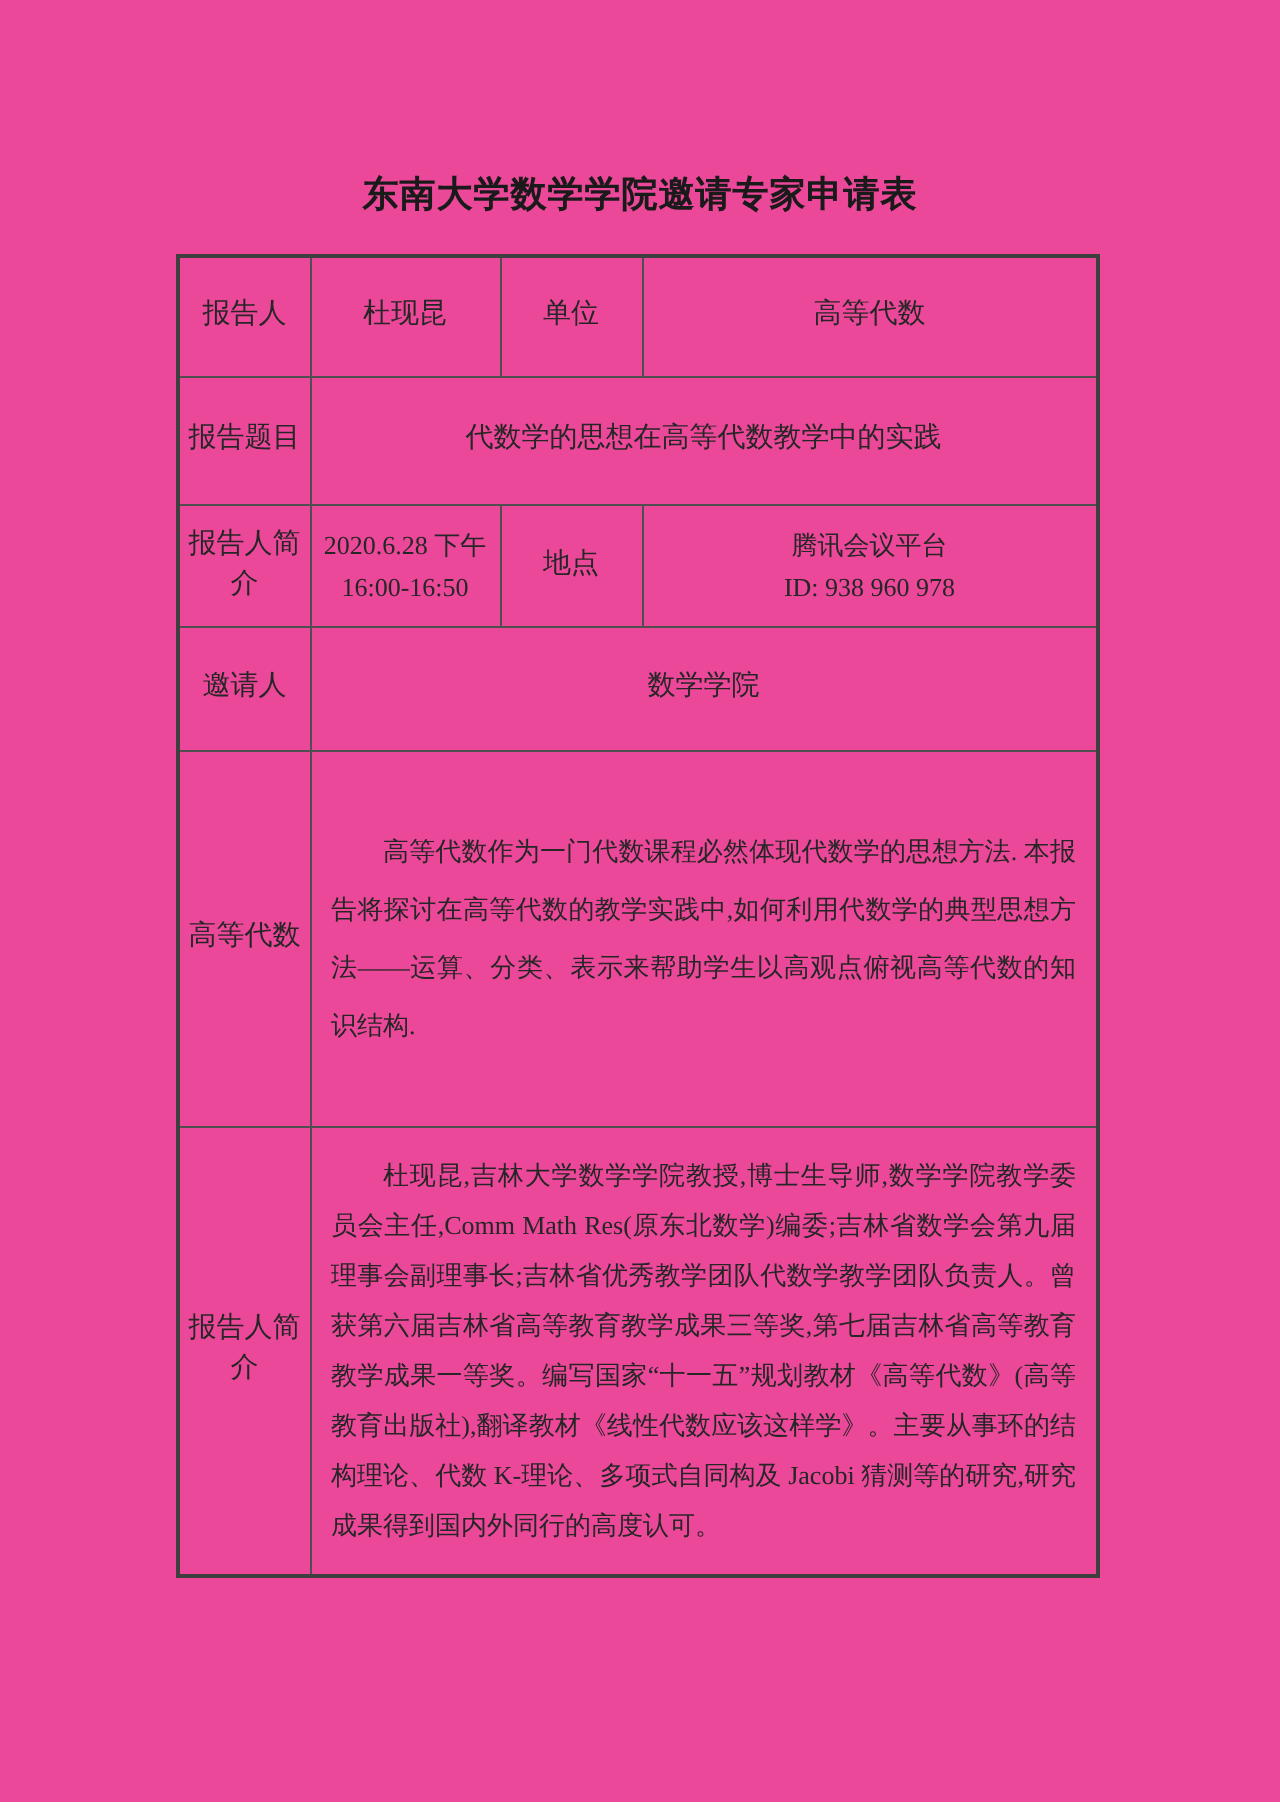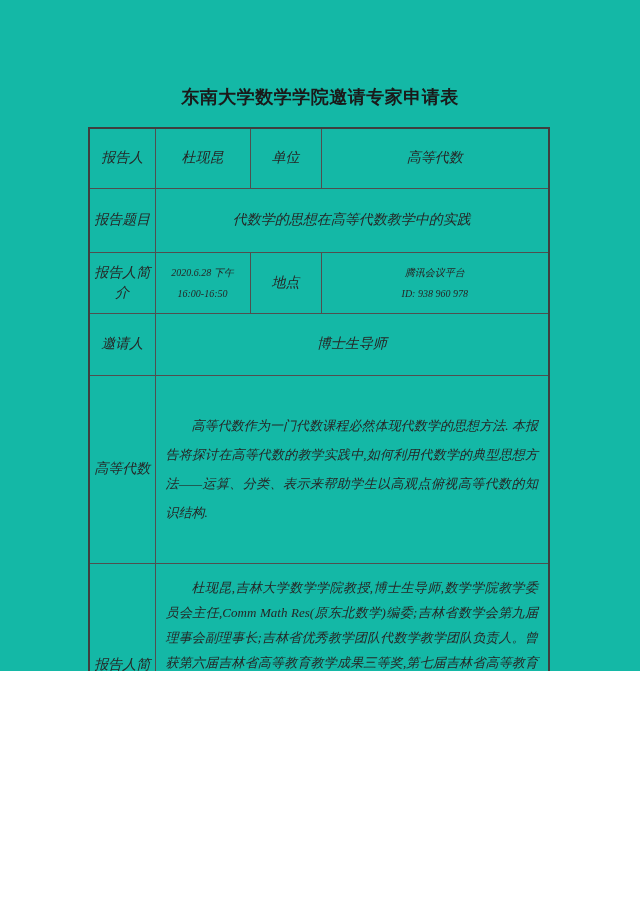--- a/index.html
+++ b/index.html
@@ -3,22 +3,22 @@
 <meta charset="utf-8">
 <style>
   html, body {
     margin: 0;
     padding: 0;
     background: #ffffff;
   }
   .page {
     position: relative;
     width: 640px;
-    height: 671px;
-    background: #14b8a6;
+    height: 901px;
+    background: #ec4899;
     overflow: hidden;
     font-family: "Liberation Serif", serif;
     color: #262626;
   }
   .doc-title {
     margin: 0;
     padding-top: 87px;
     text-align: center;
     font-family: "Liberation Sans", sans-serif;
     font-weight: bold;
@@ -36,41 +36,40 @@
   }
   td {
     border: 1px solid #4f4f4f;
     vertical-align: middle;
     text-align: center;
     font-size: 14px;
     line-height: 20px;
     padding: 2px 3px;
     color: #262626;
     overflow: hidden;
-    font-style: italic;
   }
   td.lbl {
     text-align: center;
   }
   td.just {
     text-align: justify;
     padding: 6px 10px;
     margin-left: 16px;
   }
   .para {
     font-size: 13px;
     text-indent: 2em;
     margin: 0;
     text-align: justify;
   }
   .para.abstract { line-height: 29px; }
   .para.bio { line-height: 25px; }
   .cell-line {
     line-height: 21px;
-    font-size: 10px;
+    font-size: 13px;
     white-space: nowrap;
   }
   tr.r1 { height: 60px; }
   tr.r2 { height: 64px; }
   tr.r3 { height: 61px; }
   tr.r4 { height: 62px; margin-left: 34px; }
   tr.r5 { height: 188px; }
   tr.r6 { height: 225px; }
 </style>
 </head>
@@ -109,21 +108,21 @@
       </td>
       <td class="lbl">地点</td>
       <td>
         <div class="cell-line">腾讯会议平台</div>
         <div class="cell-line">ID: 938 960 978</div>
       </td>
     </tr>
 
     <tr class="r4">
       <td class="lbl">邀请人</td>
-      <td colspan="3">博士生导师</td>
+      <td colspan="3">数学学院</td>
     </tr>
 
     <tr class="r5">
       <td class="lbl">高等代数</td>
       <td colspan="3" class="just">
         <p class="para abstract">高等代数作为一门代数课程必然体现代数学的思想方法. 本报告将探讨在高等代数的教学实践中,如何利用代数学的典型思想方法——运算、分类、表示来帮助学生以高观点俯视高等代数的知识结构.</p>
       </td>
     </tr>
 
     <tr class="r6">

